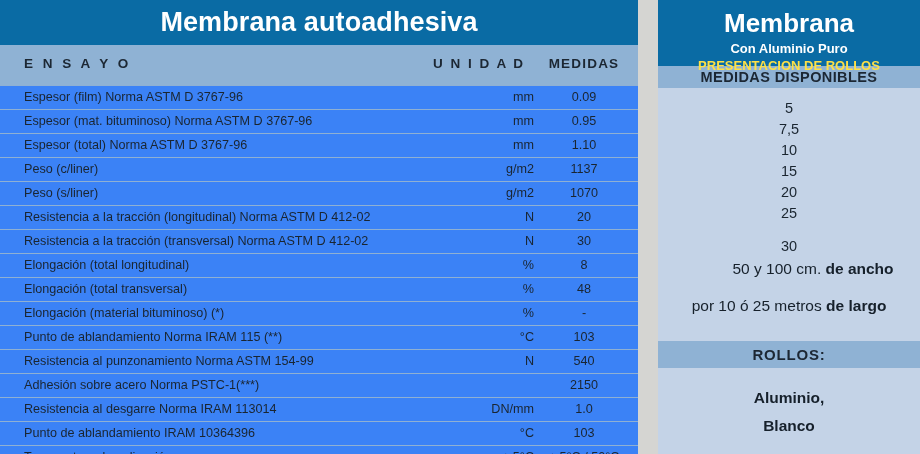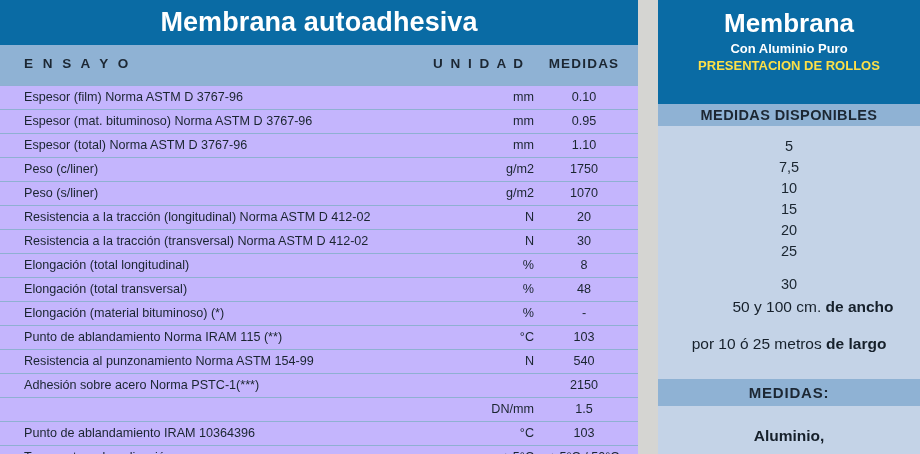--- a/index.html
+++ b/index.html
@@ -82,21 +82,21 @@
 
   .rows-area {
     position: relative;
     background: #c4d3e7;
   }
   .data-row {
     position: relative;
     height: 23px;
     line-height: 23px;
     border-top: 1px solid #8fb0d2;
-    background: #c4b5fd;
+    background: #3b82f6;
   }
   .data-row:first-child { border-top: 1px solid #8fb0d2; }
   .data-row .cell-ensayo {
     position: absolute;
     left: 24px;
     top: 0;
     font-size: 12.6px;
     color: #1a2530;
     white-space: nowrap;
   }
@@ -132,21 +132,21 @@
   
   .right-panel {
     position: absolute;
     left: 658px;
     top: 0;
     width: 262px;
     height: 454px;
     background: #c4d3e7;
   }
   .right-title-bar {
-    height: 104px;
+    height: 66px;
     background: #0a6ba4;
     text-align: center;
     padding-top: 2px;
     box-sizing: border-box;
   }
   .right-title-bar .r-title {
     color: #ffffff;
     font-size: 26px;
     font-weight: bold;
     line-height: 34px;
@@ -236,36 +236,36 @@
     <div class="left-col-header">
       <span class="h-ensayo">E N S A Y O</span>
       <span class="h-unidad">U N I D A D</span>
       <span class="h-medidas">MEDIDAS</span>
     </div>
 
     <div class="rows-area" id="rows-area">
         <div class="data-row">
           <span class="cell-ensayo">Espesor (film) Norma ASTM D 3767-96</span>
           <span class="cell-unidad">mm</span>
-          <span class="cell-medidas">0.10</span>
+          <span class="cell-medidas">0.09</span>
         </div>
         <div class="data-row">
           <span class="cell-ensayo">Espesor (mat. bituminoso) Norma ASTM D 3767-96</span>
           <span class="cell-unidad">mm</span>
           <span class="cell-medidas">0.95</span>
         </div>
         <div class="data-row">
           <span class="cell-ensayo">Espesor (total) Norma ASTM D 3767-96</span>
           <span class="cell-unidad">mm</span>
           <span class="cell-medidas">1.10</span>
         </div>
         <div class="data-row">
           <span class="cell-ensayo">Peso (c/liner)</span>
           <span class="cell-unidad">g/m2</span>
-          <span class="cell-medidas">1750</span>
+          <span class="cell-medidas">1137</span>
         </div>
         <div class="data-row">
           <span class="cell-ensayo">Peso (s/liner)</span>
           <span class="cell-unidad">g/m2</span>
           <span class="cell-medidas">1070</span>
         </div>
         <div class="data-row">
           <span class="cell-ensayo">Resistencia a la tracción (longitudinal) Norma ASTM D 412-02</span>
           <span class="cell-unidad">N</span>
           <span class="cell-medidas">20</span>
@@ -298,22 +298,23 @@
         <div class="data-row">
           <span class="cell-ensayo">Resistencia al punzonamiento Norma ASTM 154-99</span>
           <span class="cell-unidad">N</span>
           <span class="cell-medidas">540</span>
         </div>
         <div class="data-row">
           <span class="cell-ensayo">Adhesión sobre acero Norma PSTC-1(***)</span>
           <span class="cell-medidas">2150</span>
         </div>
         <div class="data-row">
+          <span class="cell-ensayo">Resistencia al desgarre Norma IRAM 113014</span>
           <span class="cell-unidad">DN/mm</span>
-          <span class="cell-medidas">1.5</span>
+          <span class="cell-medidas">1.0</span>
         </div>
         <div class="data-row">
           <span class="cell-ensayo">Punto de ablandamiento IRAM 10364396</span>
           <span class="cell-unidad">°C</span>
           <span class="cell-medidas">103</span>
         </div>
         <div class="data-row">
           <span class="cell-ensayo">Temperatura de aplicación</span>
           <span class="cell-unidad">+ 5°C</span>
           <span class="cell-medidas">+ 5°C / 50°C</span>
@@ -345,21 +346,21 @@
       </div>
 
     <div class="width-line">
       <span>50 y 100 cm. </span><b>de ancho</b>
     </div>
 
     <div class="length-line">
       <span>por 10 ó 25 metros </span><b>de largo</b>
     </div>
 
-    <div class="band band-colores">MEDIDAS:</div>
+    <div class="band band-colores">ROLLOS:</div>
 
     <div class="colors-list" id="colors-list">
         <div class="color-item">Aluminio,</div>
         <div class="color-item">Blanco</div>
       </div>
   </div>
 
 </div>
 
 </body></html>

